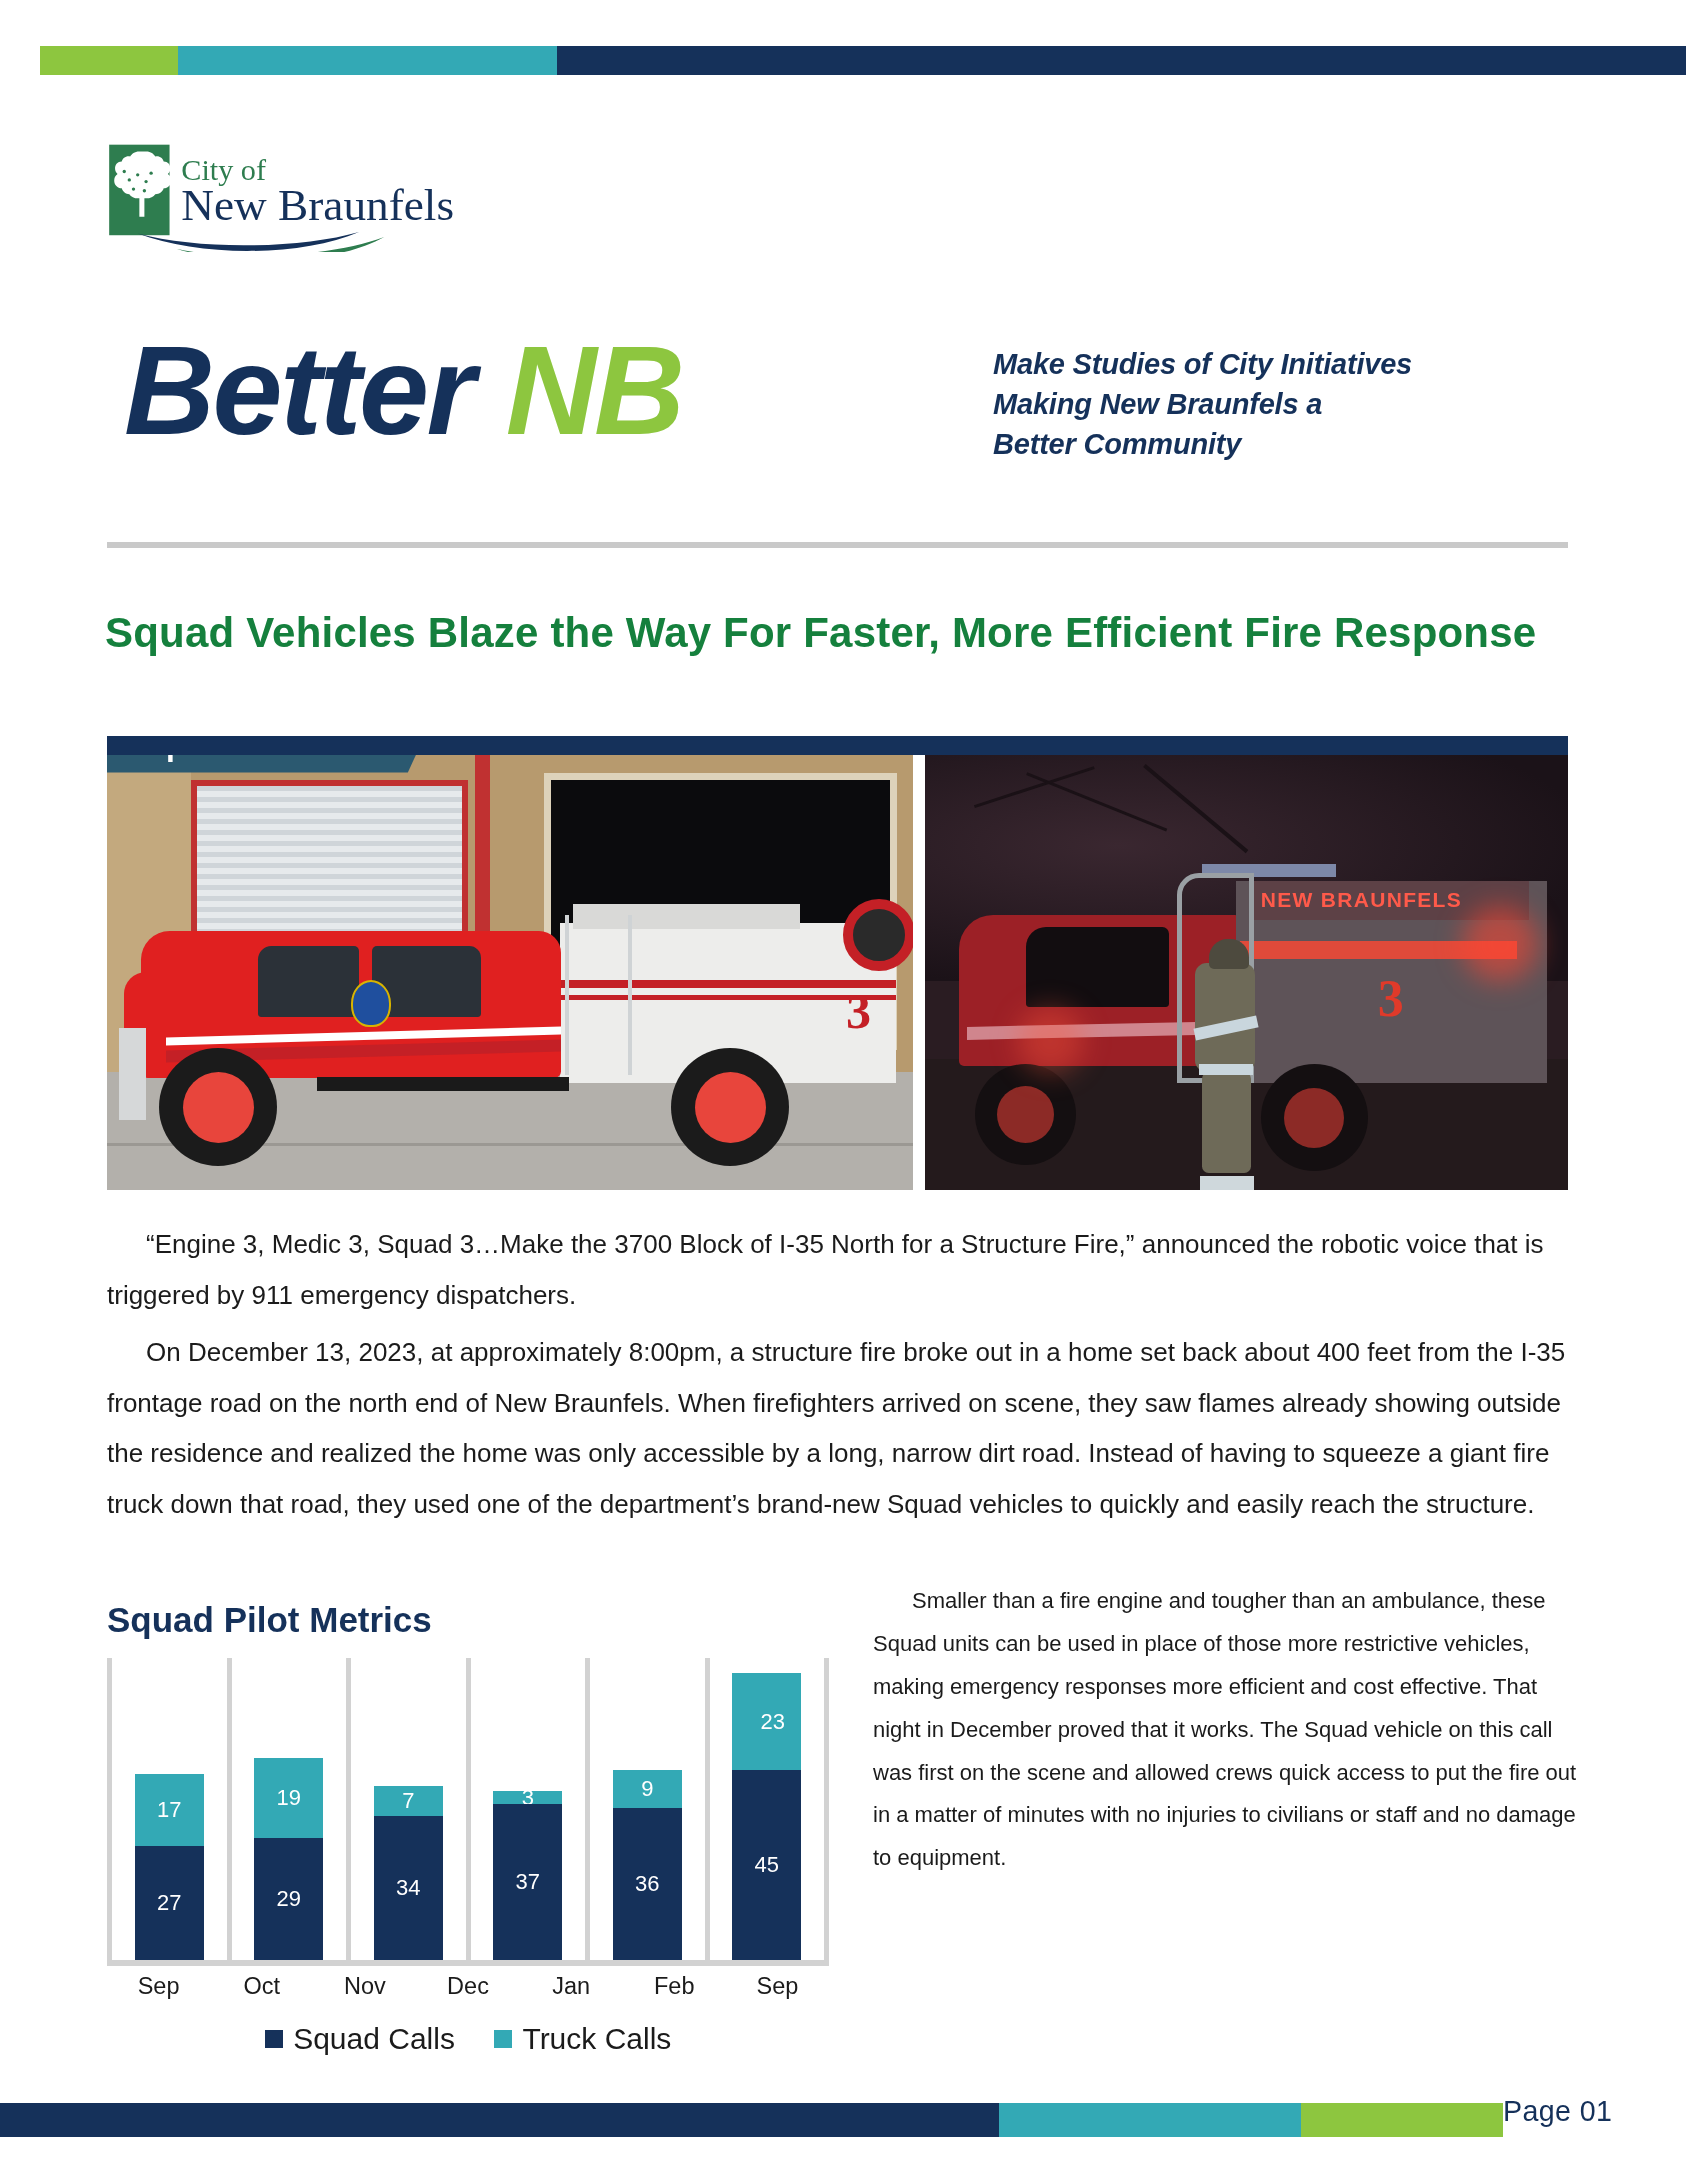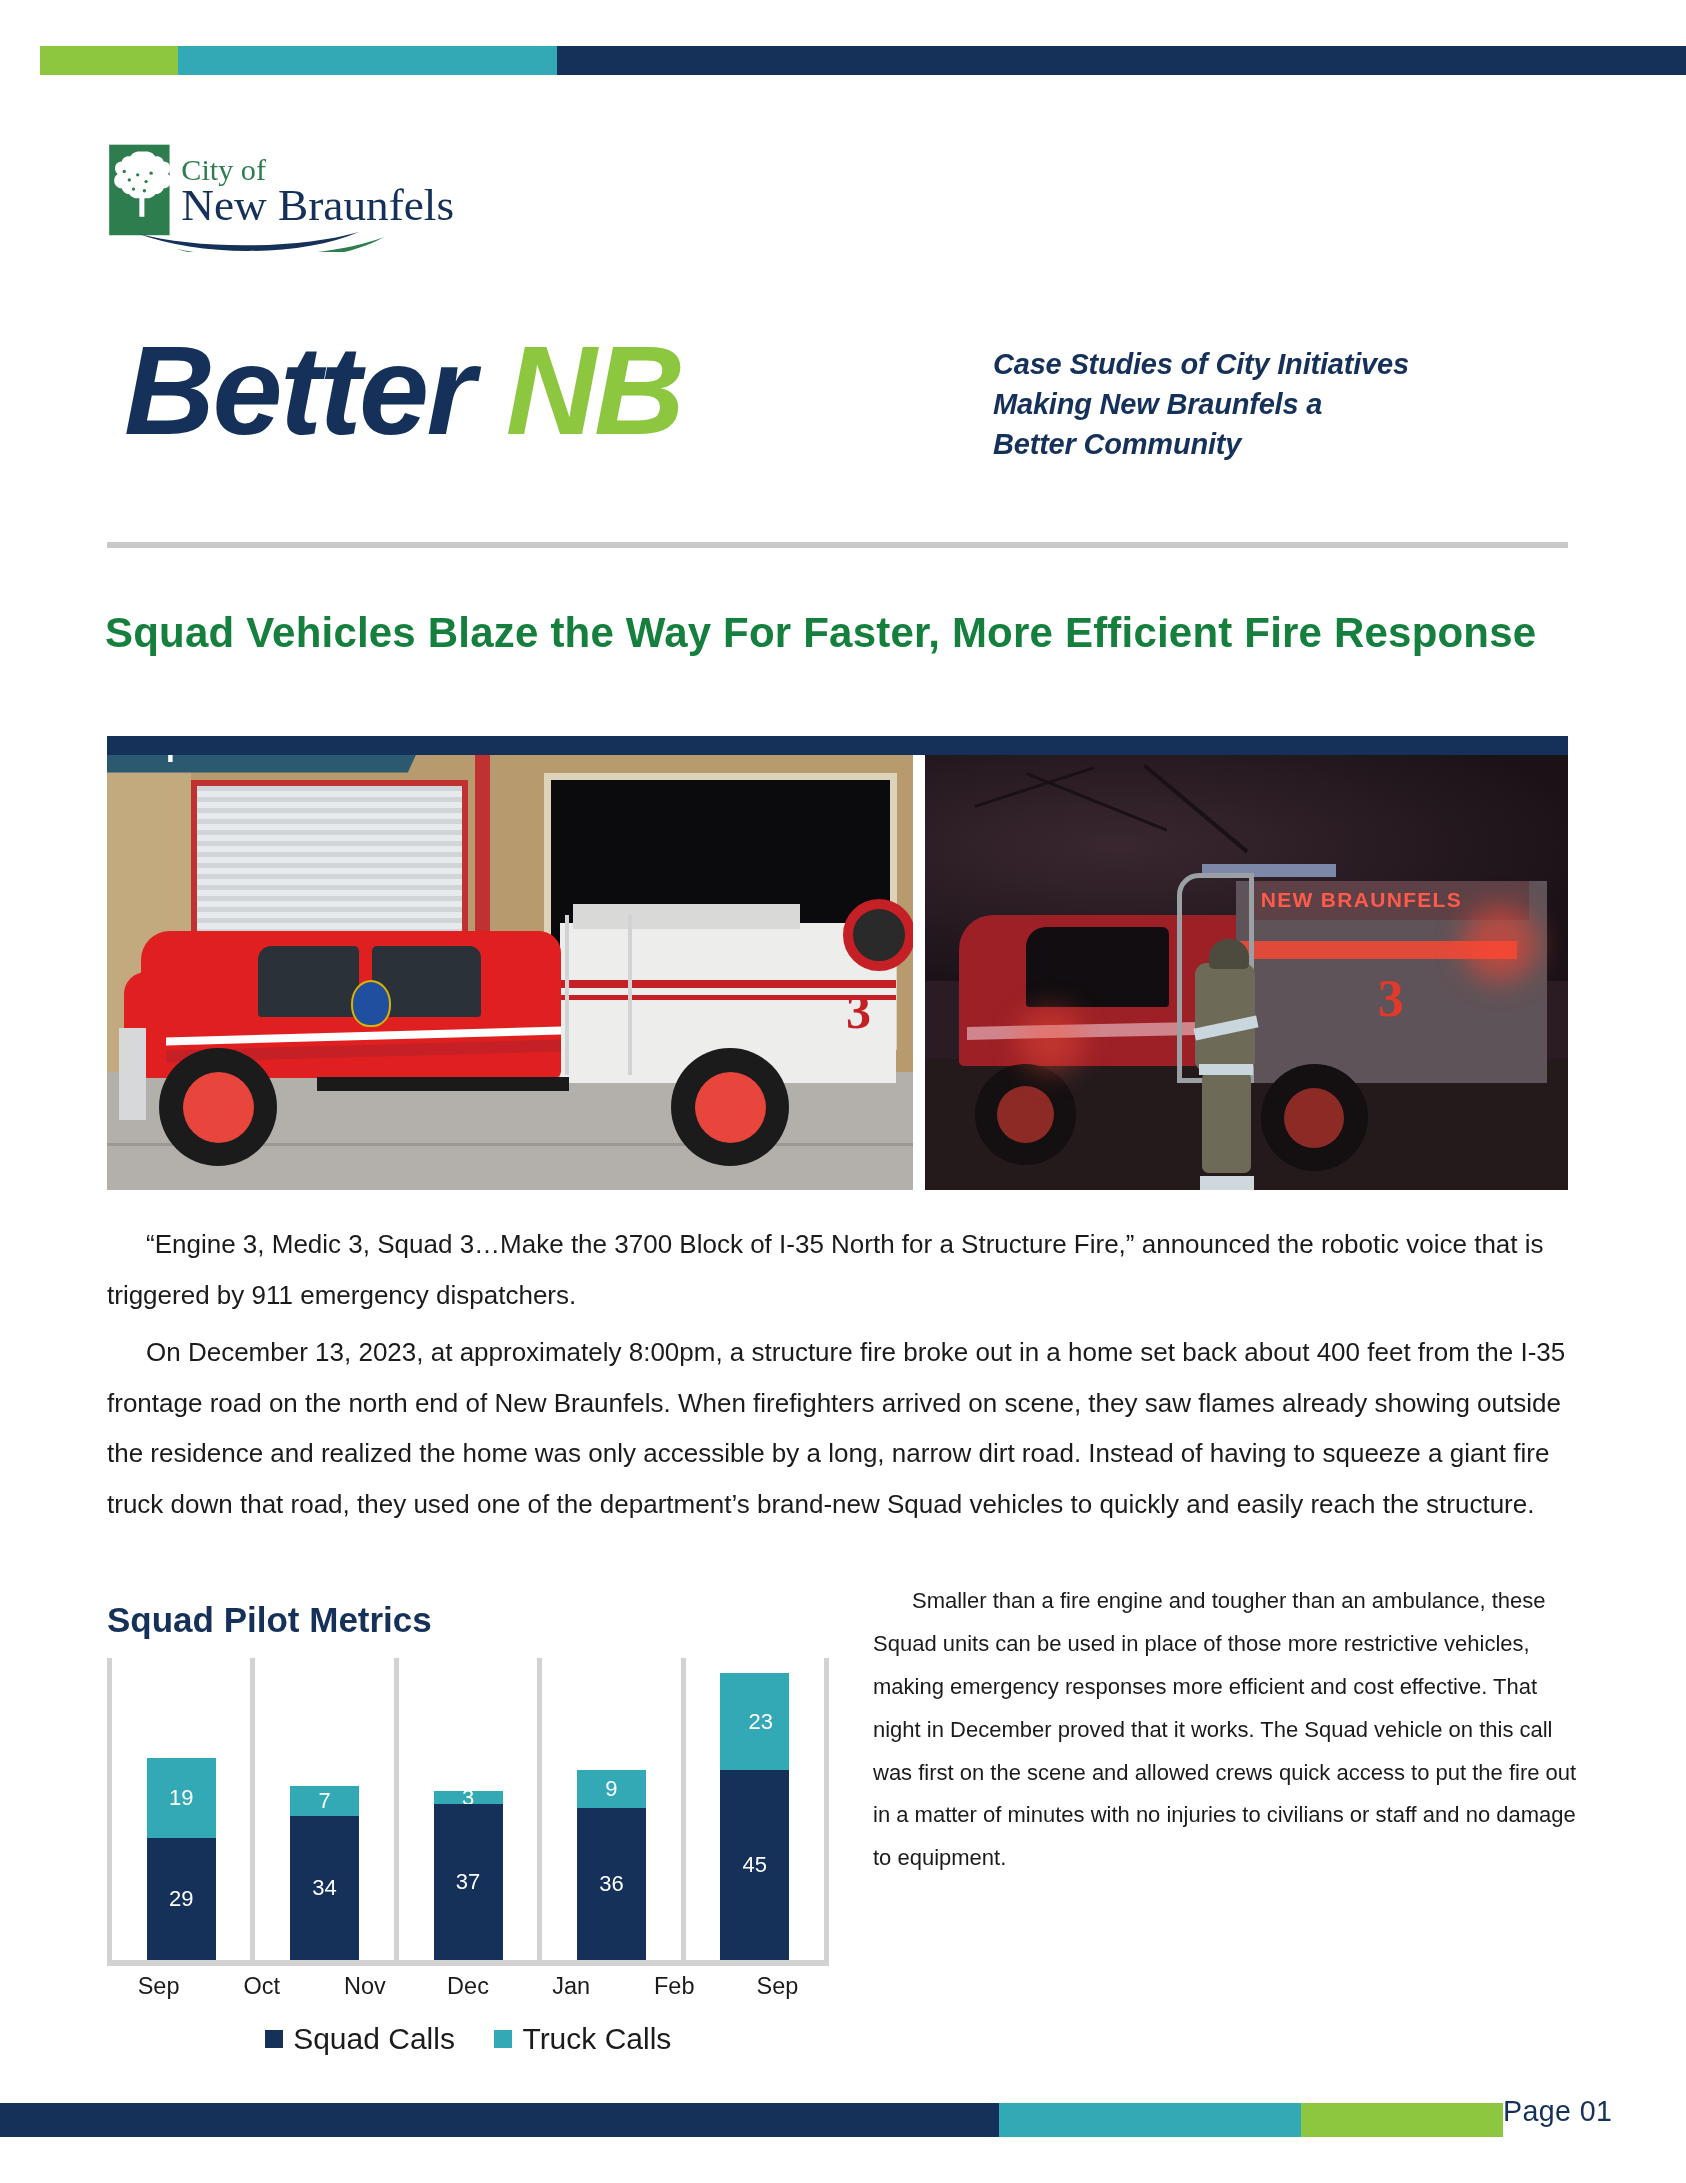--- a/index.html
+++ b/index.html
@@ -219,21 +219,21 @@
     <path d="M82 126 C150 142 265 136 330 112 C270 146 150 148 82 126 Z" fill="#2E7D4F"></path>
   </svg>
 </div>
 
 <div class="masthead">
   <div class="masthead-title">
     <span class="mt-better">Better</span>
     <span class="mt-nb">NB</span>
   </div>
   <div class="masthead-sub">
-    <div>Case Studies of City Initiatives</div>
+    <div>Make Studies of City Initiatives</div>
     <div>Making New Braunfels a</div>
     <div>Better Community</div>
   </div>
 </div>
 <div class="rule"></div>
 
 <div class="headline">Squad Vehicles Blaze the Way For Faster, More Efficient Fire Response</div>
 
 <div class="photoblock">
   <div class="photo-navy-strip"></div>
@@ -310,20 +310,24 @@
   </div>
 </div>
 
 <div class="para para-1">“Engine 3, Medic 3, Squad 3…Make the 3700 Block of I-35 North for a Structure Fire,” announced the robotic voice that is triggered by 911 emergency dispatchers.</div>
 <div class="para para-2">On December 13, 2023, at approximately 8:00pm, a structure fire broke out in a home set back about 400 feet from the I-35 frontage road on the north end of New Braunfels. When firefighters arrived on scene, they saw flames already showing outside the residence and realized the home was only accessible by a long, narrow dirt road. Instead of having to squeeze a giant fire truck down that road, they used one of the department’s brand-new Squad vehicles to quickly and easily reach the structure.</div>
 
 <div class="chart-title">Squad Pilot Metrics</div>
 <div class="chart">
   <div class="plot" id="plot">
       <div class="cat">
+        <div class="seg seg-top" style="height: 72px; background: rgb(51, 169, 181);">17</div>
+        <div class="seg seg-bot" style="height: 114px; background: rgb(21, 49, 90);">27</div>
+      </div>
+      <div class="cat">
         <div class="seg seg-top" style="height: 80px; background: rgb(51, 169, 181);">19</div>
         <div class="seg seg-bot" style="height: 122px; background: rgb(21, 49, 90);">29</div>
       </div>
       <div class="cat">
         <div class="seg seg-top" style="height: 30px; background: rgb(51, 169, 181);">7</div>
         <div class="seg seg-bot" style="height: 144px; background: rgb(21, 49, 90);">34</div>
       </div>
       <div class="cat">
         <div class="seg seg-top" style="height: 12.7px; background: rgb(51, 169, 181);">3</div>
         <div class="seg seg-bot" style="height: 156px; background: rgb(21, 49, 90);">37</div>

